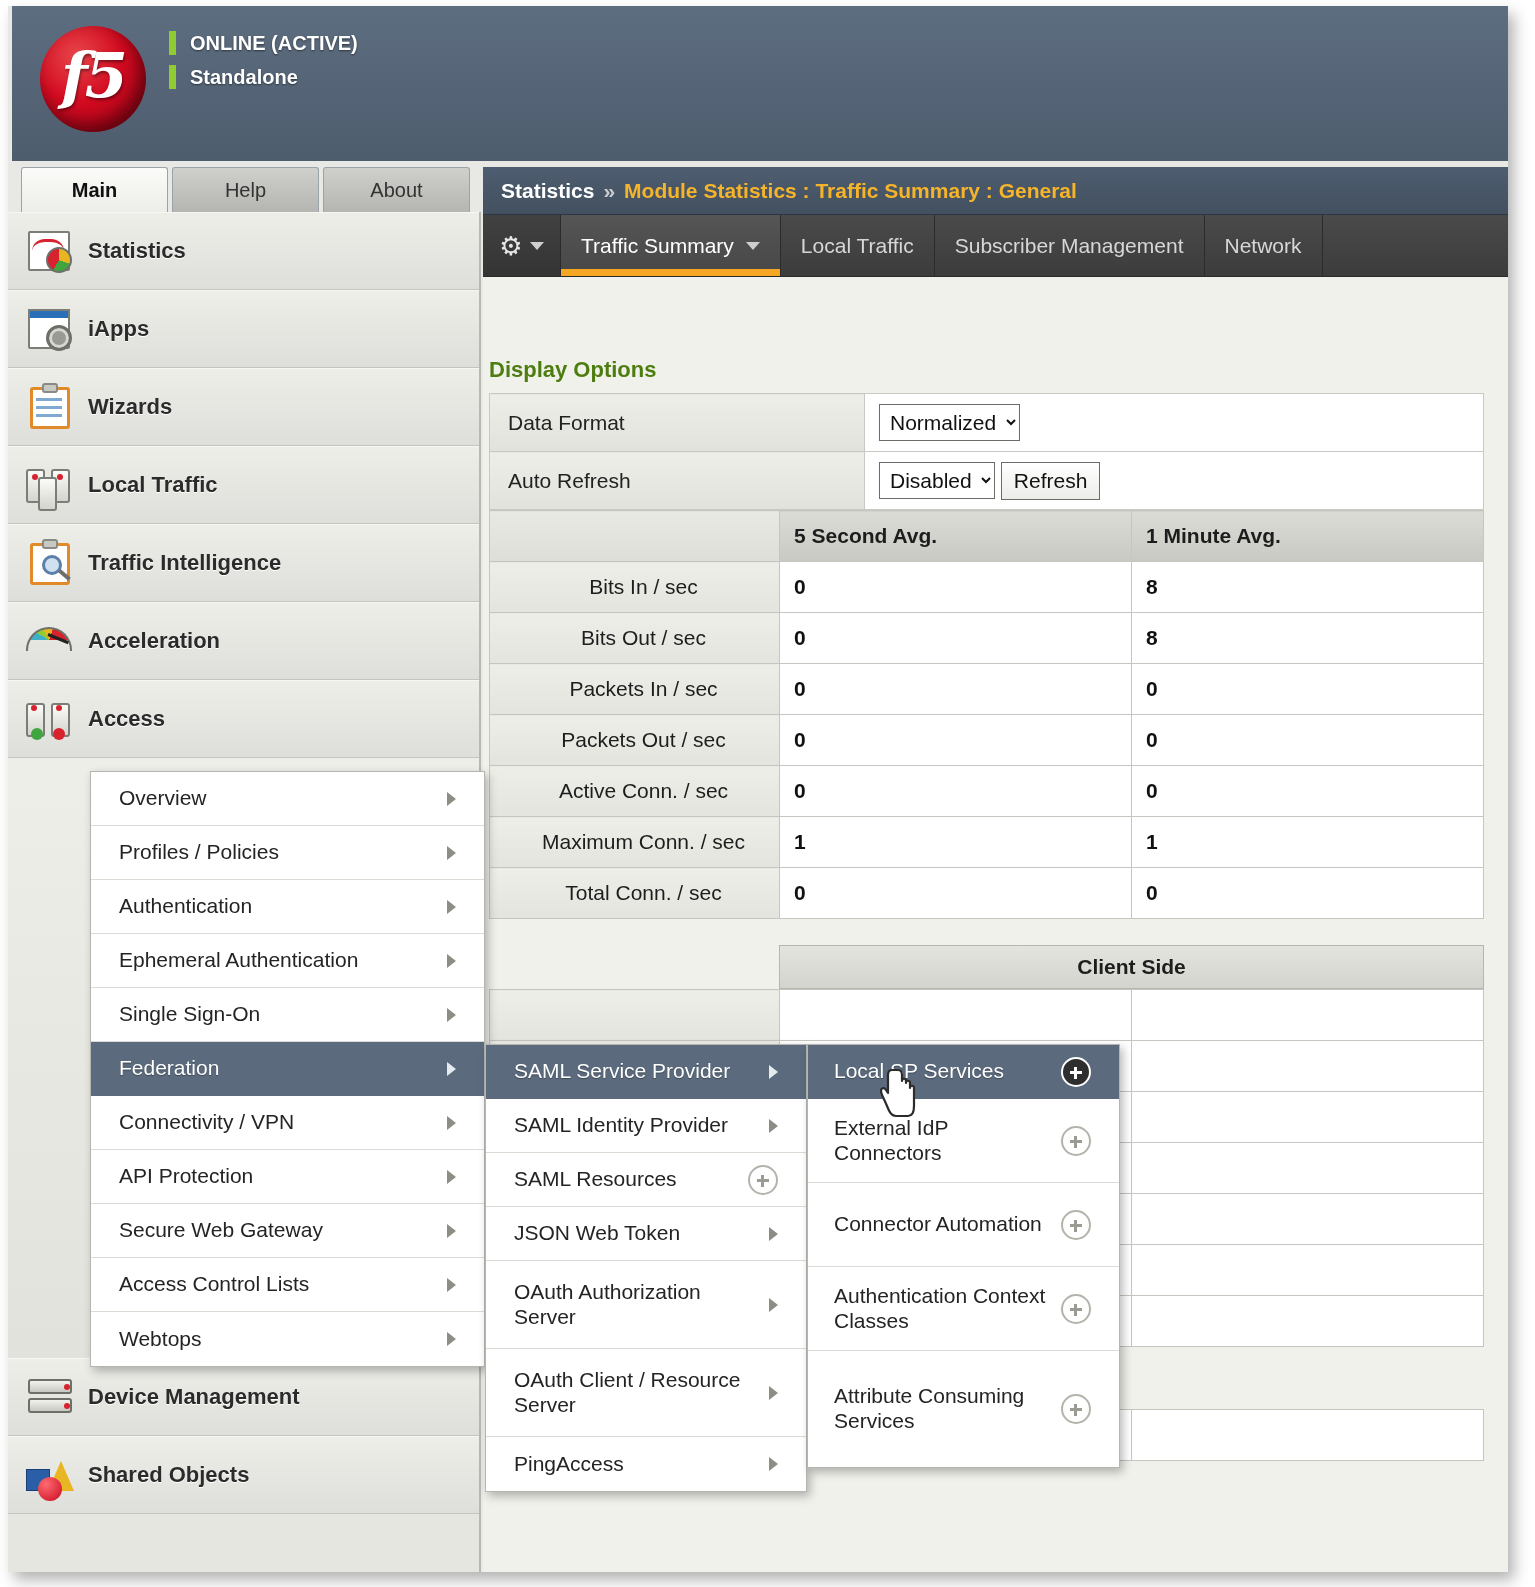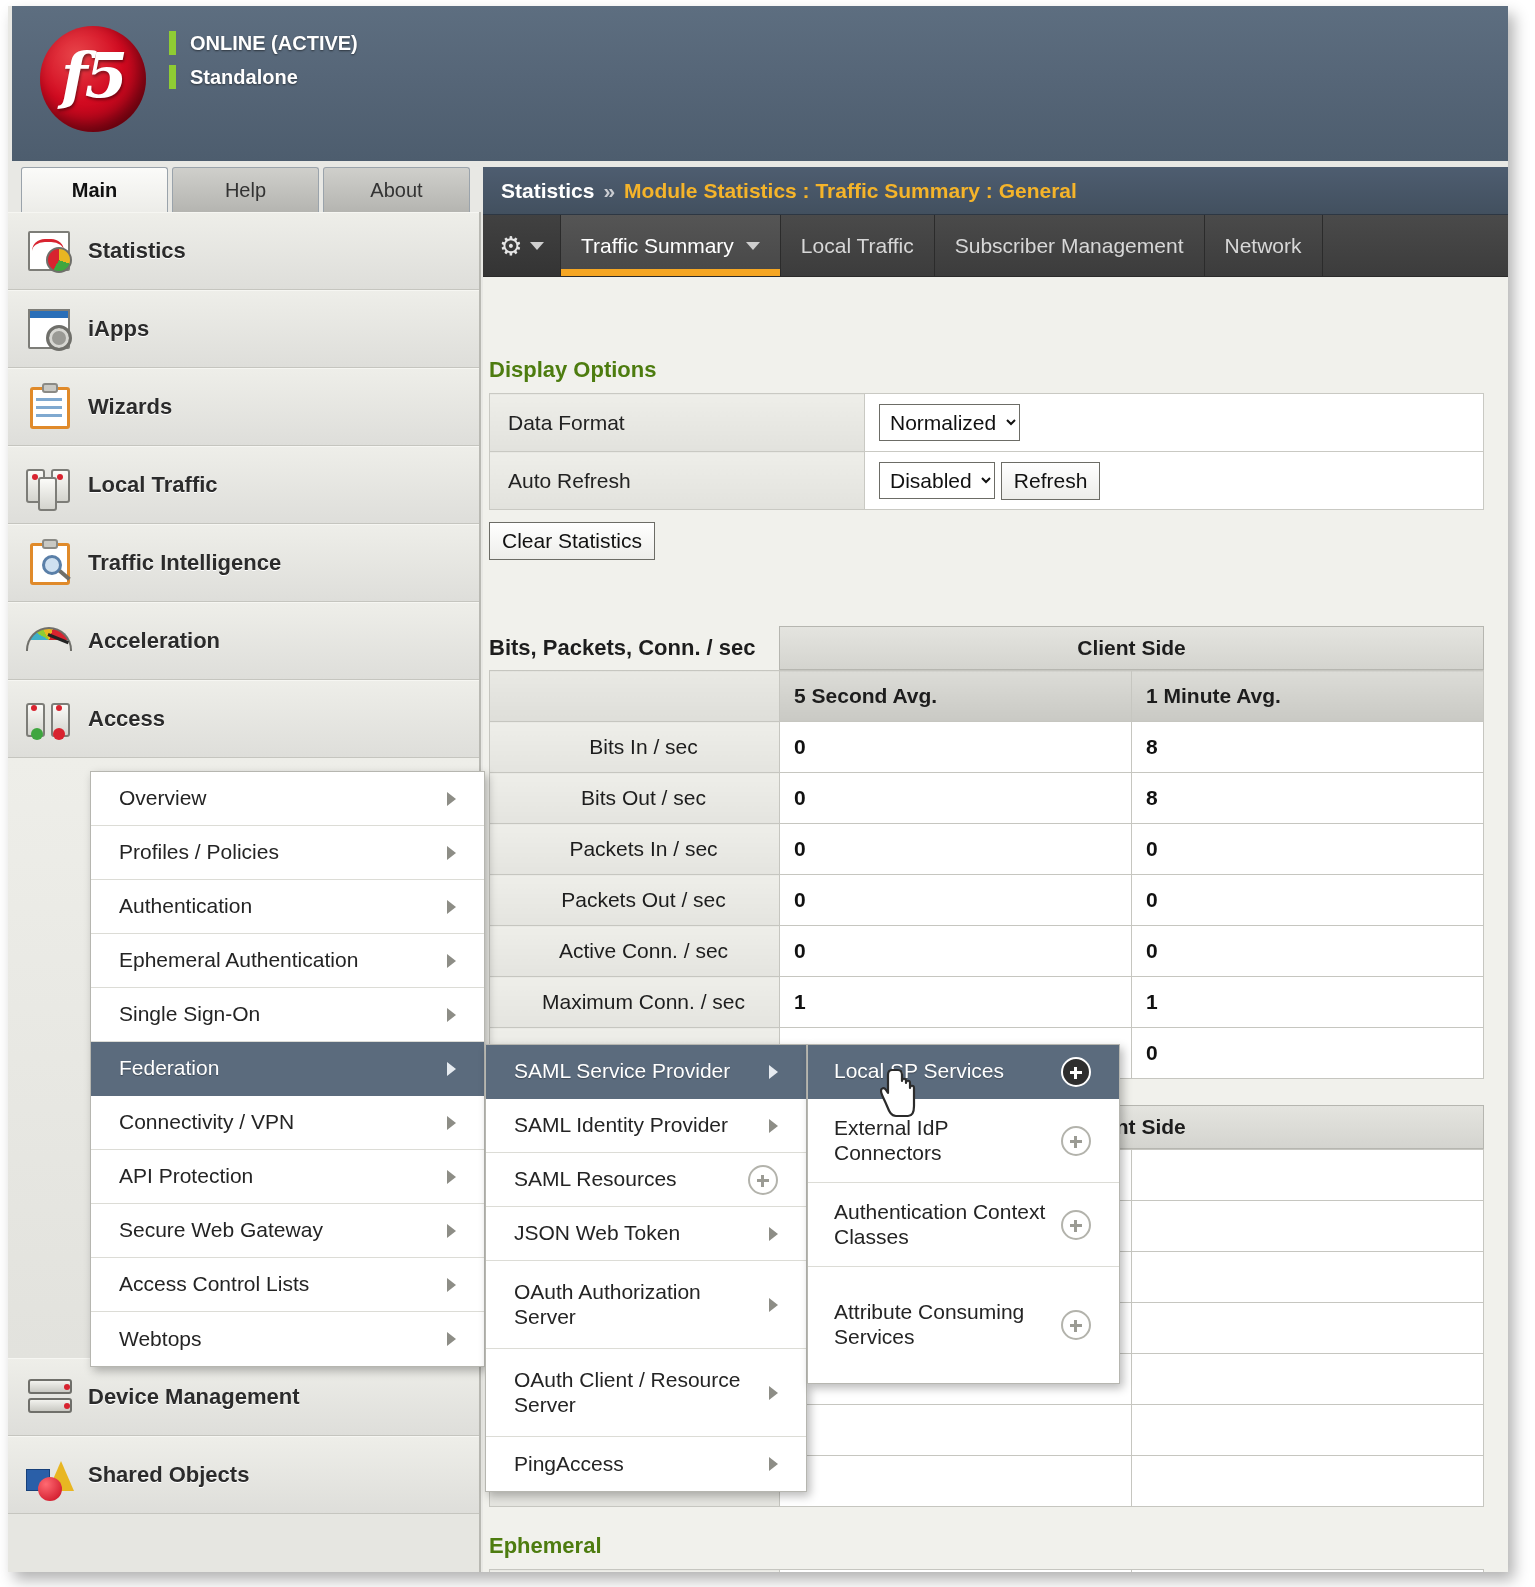--- a/index.html
+++ b/index.html
@@ -578,28 +578,21 @@
           <td class="val">
             <select class="f5">
               <option>Disabled</option>
             </select>
             <button class="f5">Refresh</button>
           </td>
         </tr>
       </tbody>
           </table>
 
-      <div class="clearstats">
-        <button class="f5">Clear Statistics</button>
-      </div>
-
-      <div class="stats-head" style="margin-top:66px; height:44px;">
-        <div class="cap">Bits, Packets, Conn. / sec</div>
-        <div class="grp">Client Side</div>
-      </div>
+
 
       <table class="stats">
         <tbody>
               <tr>
           <th class="blank"></th>
           <th class="colh">5 Second Avg.</th>
           <th class="colh">1 Minute Avg.</th>
         </tr>
         <tr>
           <td class="rowh">Bits In / sec</td>
@@ -778,20 +771,24 @@
   <div class="flyout" id="menu-samlsp">
     <div class="fly-item sel">
       <span class="txt">Local SP Services</span>
       <span class="plus solid"></span>
     </div>
     <div class="fly-item two">
       <span class="txt">External IdP Connectors</span>
       <span class="plus"></span>
     </div>
     <div class="fly-item two">
+      <span class="txt">Connector Automation</span>
+      <span class="plus"></span>
+    </div>
+    <div class="fly-item two">
       <span class="txt">Authentication Context Classes</span>
       <span class="plus"></span>
     </div>
     <div class="fly-item three">
       <span class="txt">Attribute Consuming Services</span>
       <span class="plus"></span>
     </div>
   </div>
 
   <svg class="cursor" width="40" height="52" viewBox="0 0 40 52">

